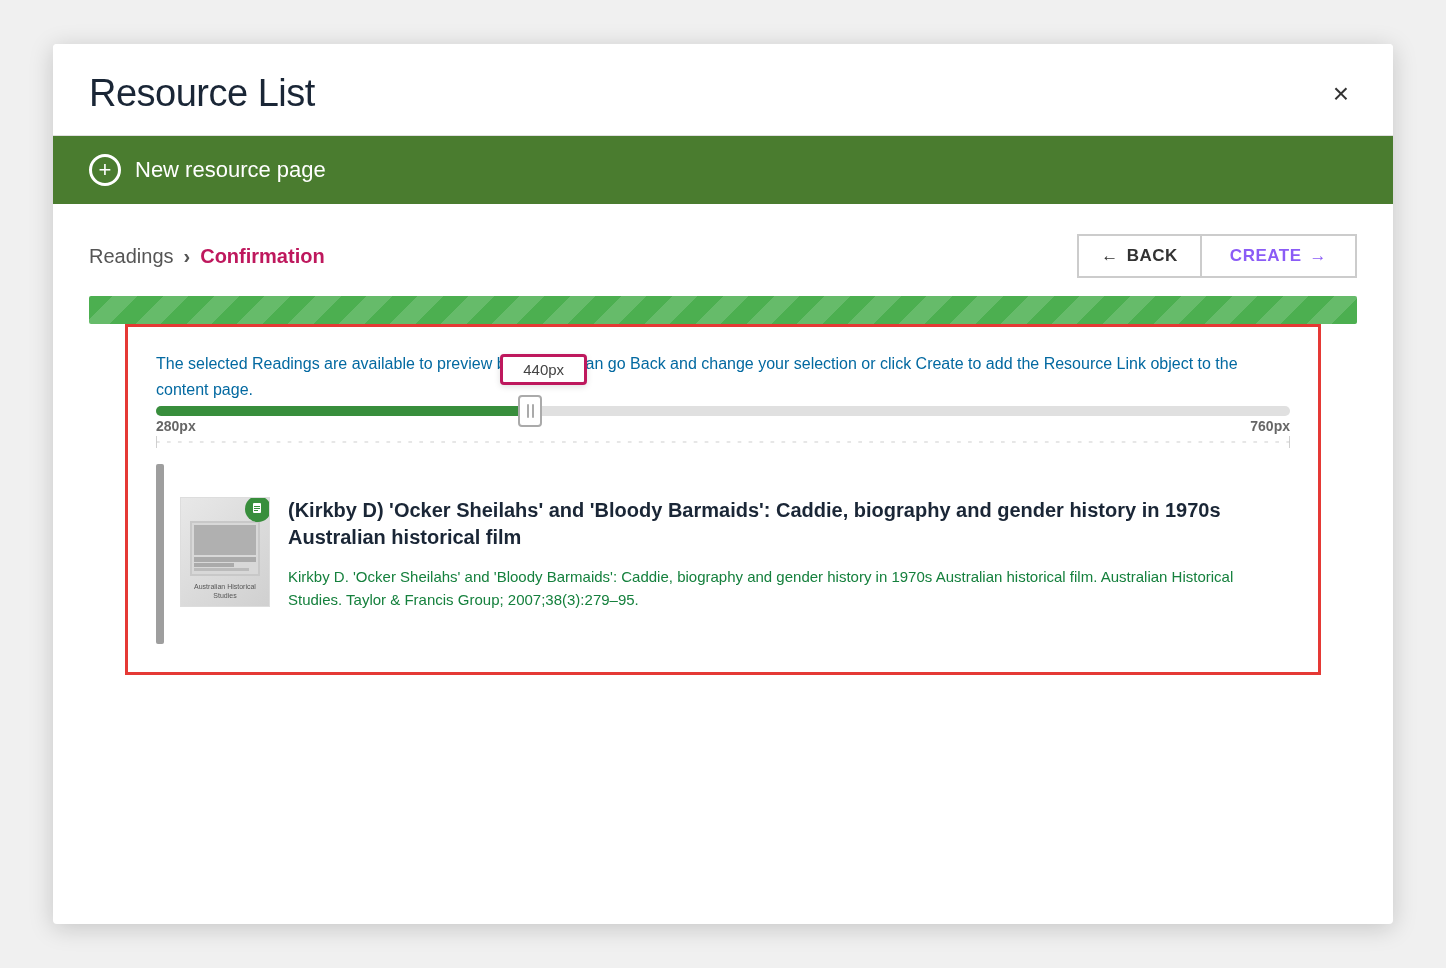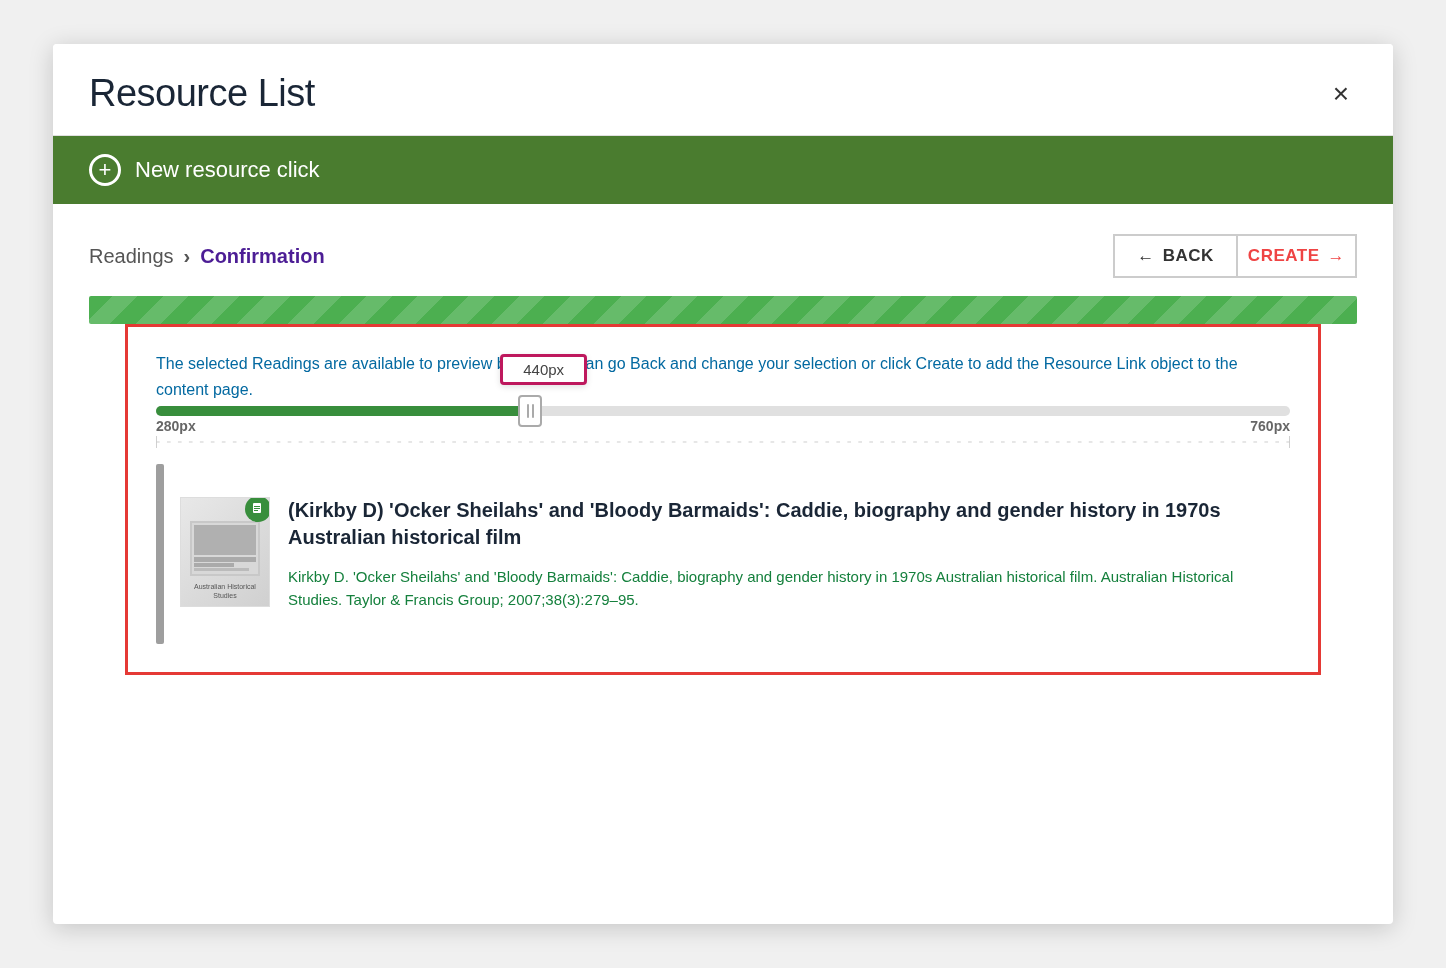--- a/index.html
+++ b/index.html
@@ -96,21 +96,21 @@
       justify-content: space-between;
     }
 
     .step-label {
       font-size: 20px;
       color: #555;
     }
 
     .step-label.active {
       font-weight: 700;
-      color: #4c1d95;
+      color: #be185d;
     }
 
     .step-arrow {
       font-size: 20px;
       color: #555;
       font-weight: bold;
       margin: 0 4px;
     }
 
     .wizard-actions {
@@ -133,24 +133,24 @@
       letter-spacing: 0.5px;
       border-right: none;
     }
 
     .btn-create {
       display: flex;
       align-items: center;
       gap: 8px;
       border: 2px solid #ccc;
       background: #fff;
-      padding: 10px 10px;
+      padding: 10px 28px;
       font-size: 17px;
       font-weight: 700;
-      color: #ef4444;
+      color: #8b5cf6;
       cursor: pointer;
       letter-spacing: 0.5px;
     }
 
     .progress-bar-outer {
       height: 28px;
       background: #c8e6c9;
       border-radius: 2px;
       overflow: hidden;
       margin-bottom: 0;
@@ -340,21 +340,21 @@
 
   <div class="modal-header">
     <h1 class="modal-title">Resource List</h1>
     <button class="close-btn">×</button>
   </div>
 
   <div class="green-banner">
     <div class="plus-icon">
       <span>+</span>
     </div>
-    <span class="banner-text">New resource click</span>
+    <span class="banner-text">New resource page</span>
   </div>
 
   <div class="wizard-section">
     <div class="wizard-nav">
       <div class="wizard-steps">
         <span class="step-label">Readings</span>
         <span class="step-arrow">›</span>
         <span class="step-label active">Confirmation</span>
       </div>
       <div class="wizard-actions">

